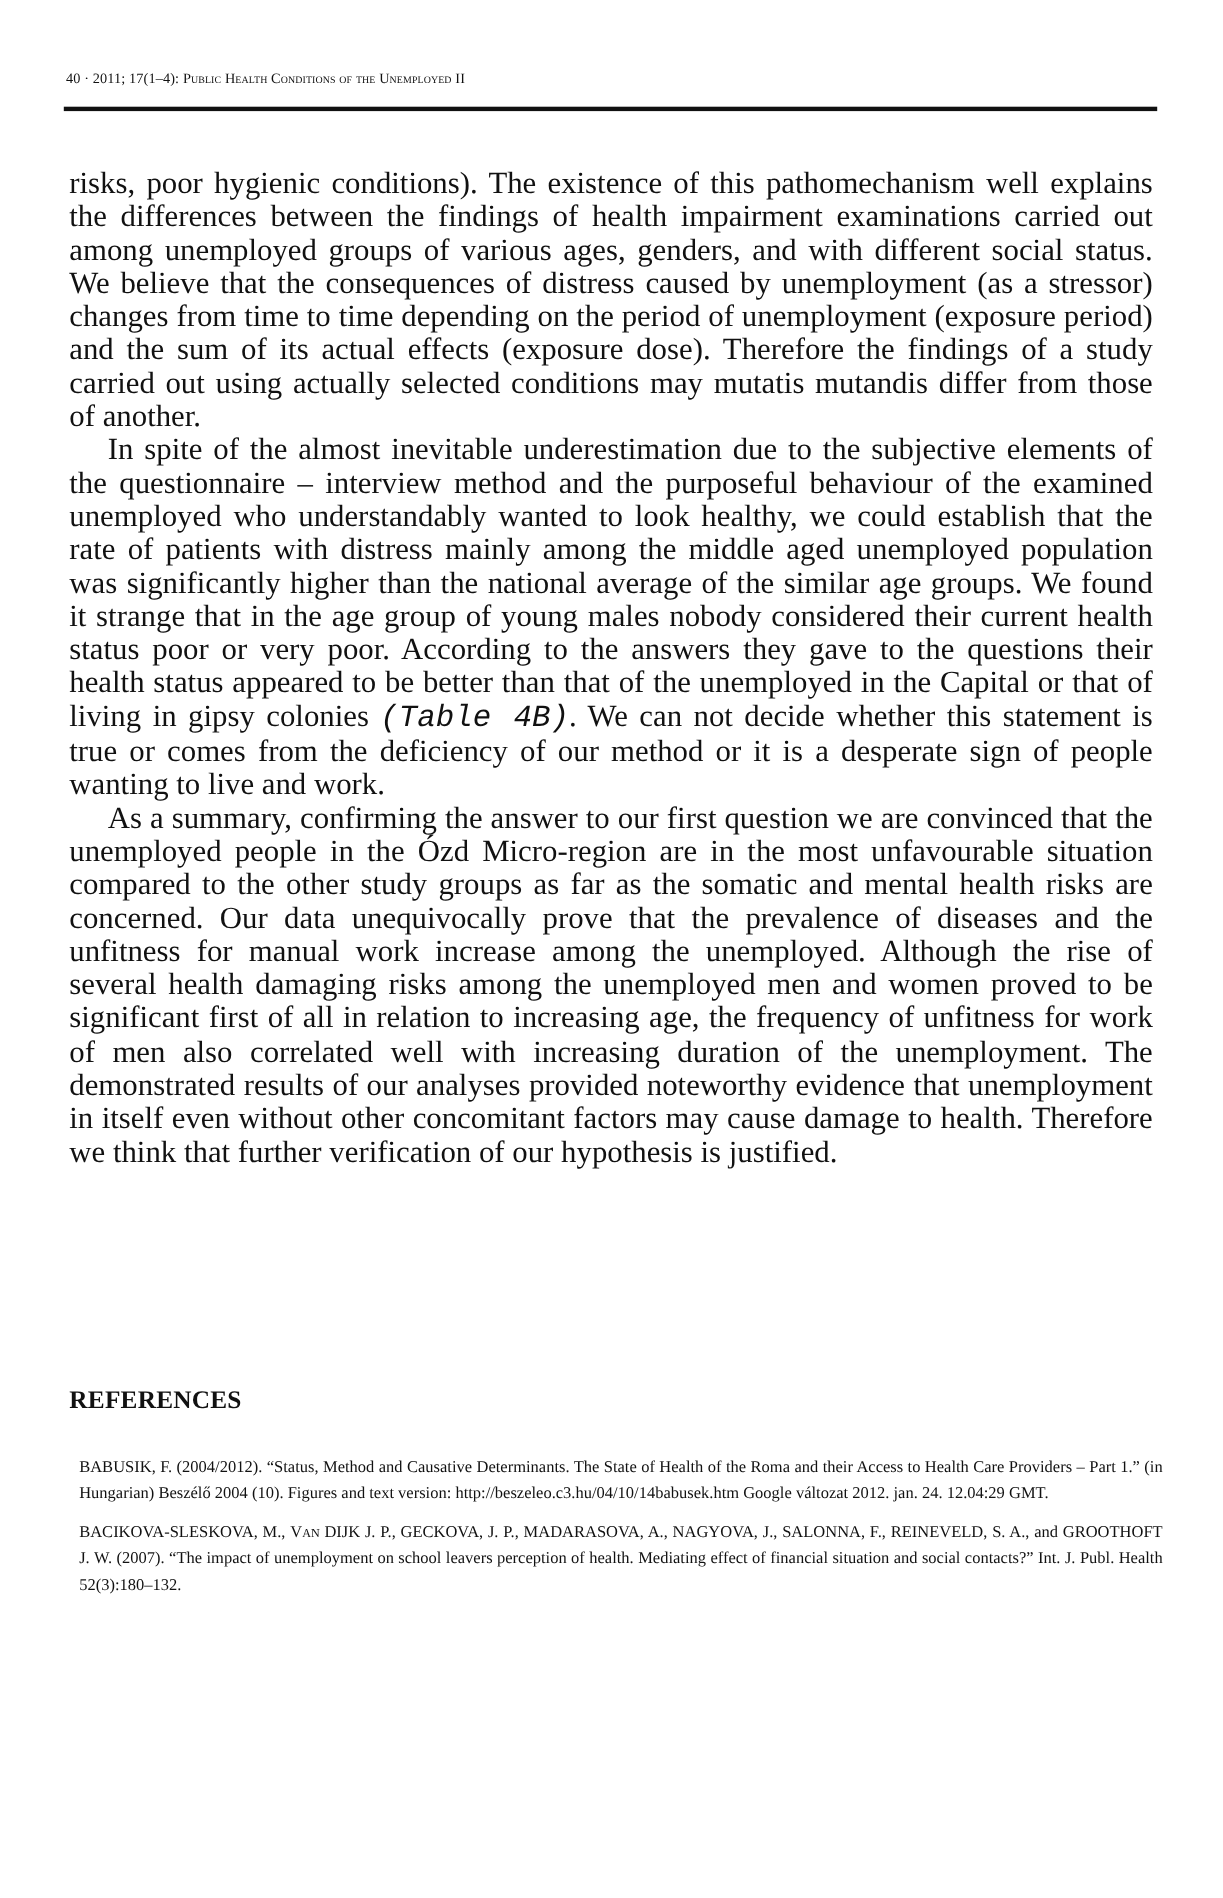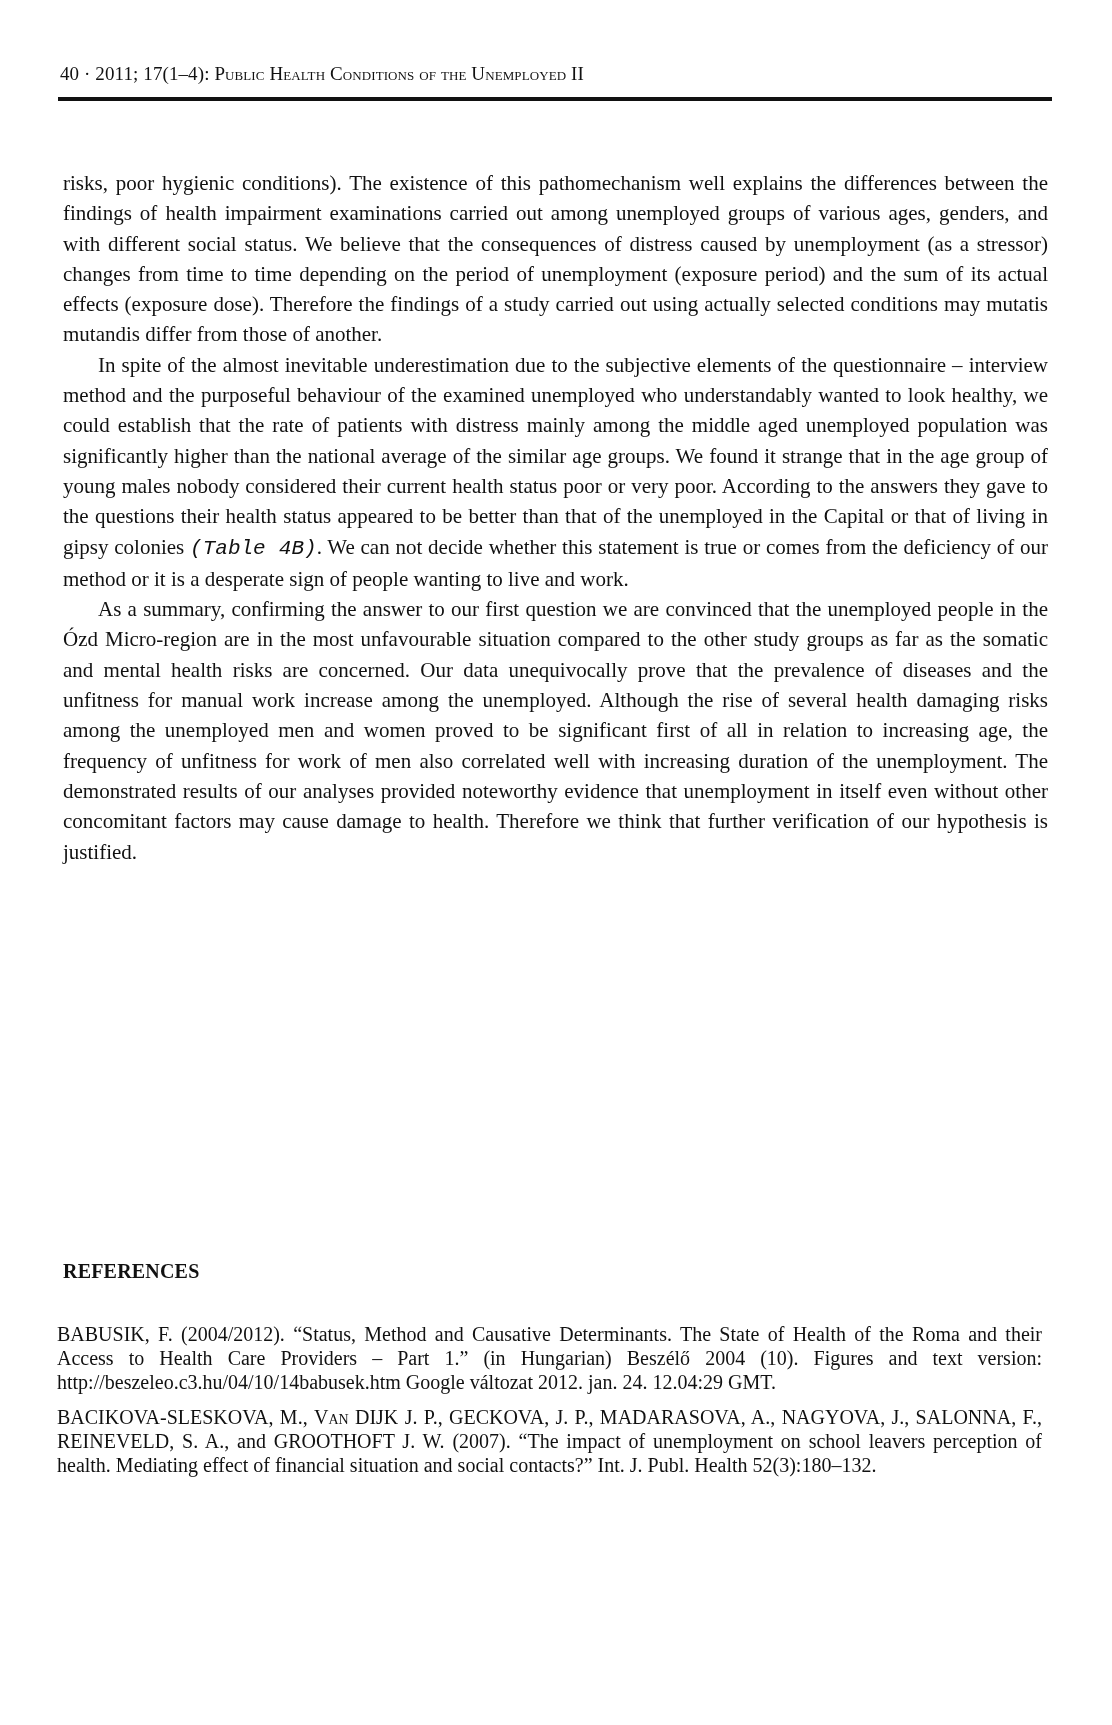--- a/index.html
+++ b/index.html
@@ -2,38 +2,38 @@
 <html><head>
 <meta charset="utf-8">
 <style>
   html, body { margin: 0; padding: 0; background: #ffffff; }
   body {
     width: 1112px; height: 1725px; position: relative; overflow: hidden;
     font-family: "Liberation Serif", "DejaVu Serif", serif; color: #111111;
   }
   .running-head {
     position: absolute; left: 60px; top: 63px;
-    font-size: 19px; font-variant: small-caps; letter-spacing: 0.1px; white-space: nowrap;
+    font-size: 13px; font-variant: small-caps; letter-spacing: 0.1px; white-space: nowrap;
   }
   .head-rule {
     position: absolute; left: 58px; top: 97px; width: 994px; height: 4px; background: #111111;
   }
   .body-text {
-    position: absolute; left: 63px; top: 168px; width: 985px;
-    font-size: 21px; line-height: 30.3px; text-align: justify; hyphens: none;
+    position: absolute; left: 63px; top: 152px; width: 985px;
+    font-size: 28px; line-height: 30.3px; text-align: justify; hyphens: none;
   }
   .body-text p { margin: 0; }
   .body-text p.indent { text-indent: 35px; }
   .refs-heading {
     position: absolute; left: 63px; top: 1260px;
-    font-size: 20px; font-weight: bold; letter-spacing: 0.2px;
+    font-size: 23px; font-weight: bold; letter-spacing: 0.2px;
   }
   .refs {
-    position: absolute; left: 57px; top: 1322px; width: 985px;
-    font-size: 20px; line-height: 24px; text-align: justify;
+    position: absolute; left: 72px; top: 1322px; width: 985px;
+    font-size: 15px; line-height: 24px; text-align: justify;
   }
   .refs p { margin: 0 0 11px 0; }
   .sc { font-variant: small-caps; }
   em { font-style: italic; font-family: Liberation Mono, monospace; }
 </style>
 </head>
 <body>
 
 <div class="running-head">
   <span>40</span>

